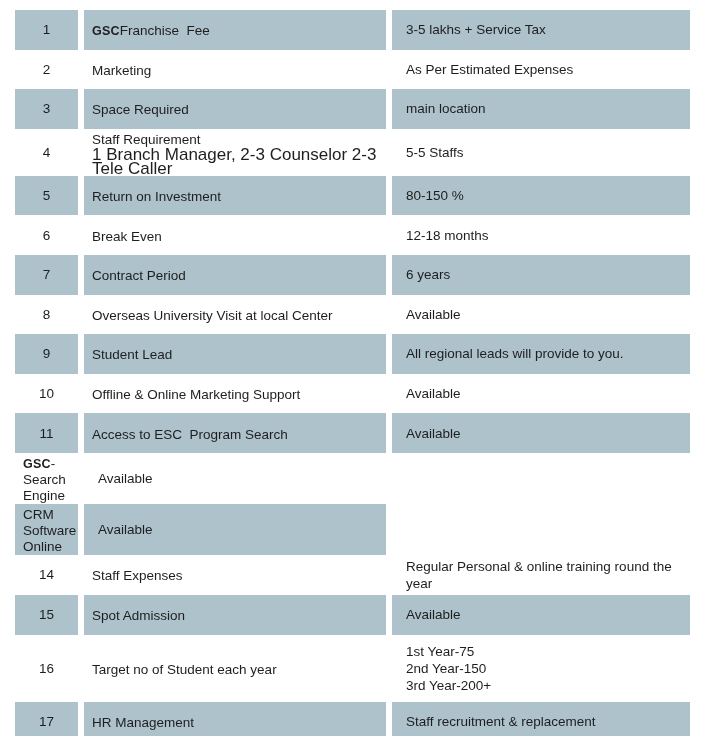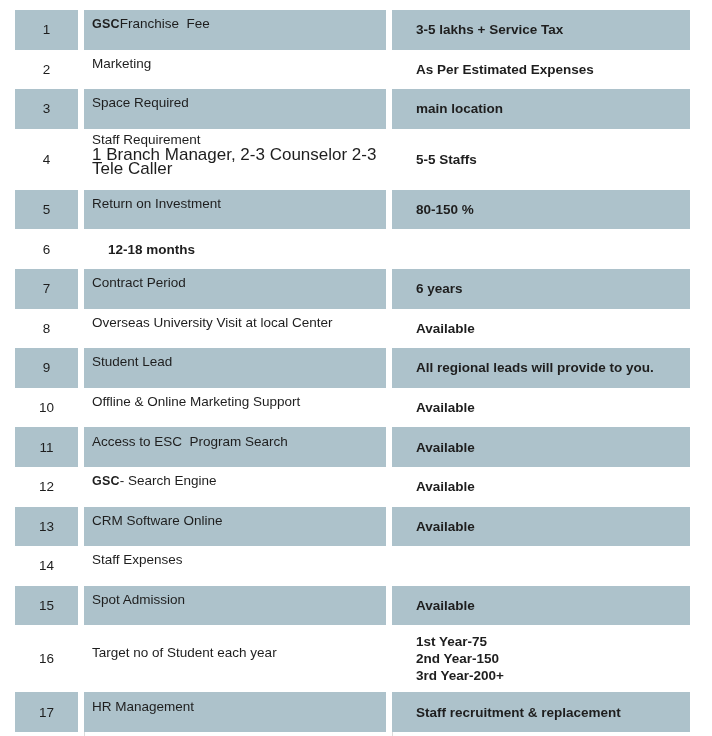--- a/index.html
+++ b/index.html
@@ -26,22 +26,22 @@
   .row.tall { min-height: 67px; }
   .cell {
     display: flex;
     flex-direction: column;
     justify-content: center;
     background: #ffffff;
     box-sizing: border-box;
   }
   .row.shaded .cell { background: var(--shade, #adc2cb); }
   .num-cell   { align-items: center; }
-  .label-cell { padding: 3px 6px 14px 8px; }
-  .value-cell { padding: 3px 6px 3px 24px; font-weight: bold; }
+  .label-cell { padding: 3px 6px 0 8px; }
+  .value-cell { padding: 3px 6px 3px 14px; }
   .row-number { font-size: 13.5px; }
   .label-line {
     font-size: 13.5px; line-height: 16px;
     white-space: pre-wrap;
   }
   .label-line.sub { font-size: 17px; line-height: 14px; }
   .gsc-prefix { font-weight: 700; font-size: 12.5px; letter-spacing: 0.2px; }
   .value-line {
     font-size: 13.5px; line-height: 17px;
     white-space: pre-wrap;
@@ -118,20 +118,23 @@
         <div class="label-line">Return on Investment</div>
       </div>
     <div class="cell value-cell">
         <div class="value-line">80-150 %</div>
       </div>
   </div>
     <div class="row">
     <div class="cell num-cell">
       <div class="row-number">6</div>
     </div>
+    <div class="cell label-cell">
+        <div class="label-line">Break Even</div>
+      </div>
     <div class="cell value-cell">
         <div class="value-line">12-18 months</div>
       </div>
   </div>
     <div class="row shaded">
     <div class="cell num-cell">
       <div class="row-number">7</div>
     </div>
     <div class="cell label-cell">
         <div class="label-line">Contract Period</div>
@@ -178,47 +181,44 @@
       <div class="row-number">11</div>
     </div>
     <div class="cell label-cell">
         <div class="label-line">Access to ESC  Program Search</div>
       </div>
     <div class="cell value-cell">
         <div class="value-line">Available</div>
       </div>
   </div>
     <div class="row">
-    <div class="cell num-cell">
-      <div class="row-number">12</div>
-    </div>
     <div class="cell label-cell">
         <div class="label-line"><span class="gsc-prefix">GSC</span><span>- Search Engine</span></div>
       </div>
     <div class="cell value-cell">
         <div class="value-line">Available</div>
       </div>
   </div>
     <div class="row shaded">
-    <div class="cell num-cell">
-      <div class="row-number">13</div>
-    </div>
     <div class="cell label-cell">
         <div class="label-line">CRM Software Online</div>
       </div>
     <div class="cell value-cell">
         <div class="value-line">Available</div>
       </div>
   </div>
     <div class="row">
     <div class="cell num-cell">
       <div class="row-number">14</div>
     </div>
     <div class="cell label-cell">
         <div class="label-line">Staff Expenses</div>
+      </div>
+    <div class="cell value-cell">
+        <div class="value-line">Regular Personal &amp; online training round the year</div>
       </div>
   </div>
     <div class="row shaded">
     <div class="cell num-cell">
       <div class="row-number">15</div>
     </div>
     <div class="cell label-cell">
         <div class="label-line">Spot Admission</div>
       </div>
     <div class="cell value-cell">

